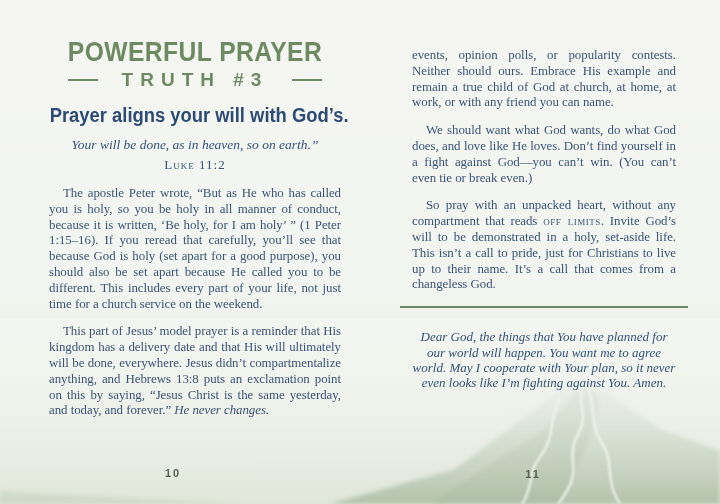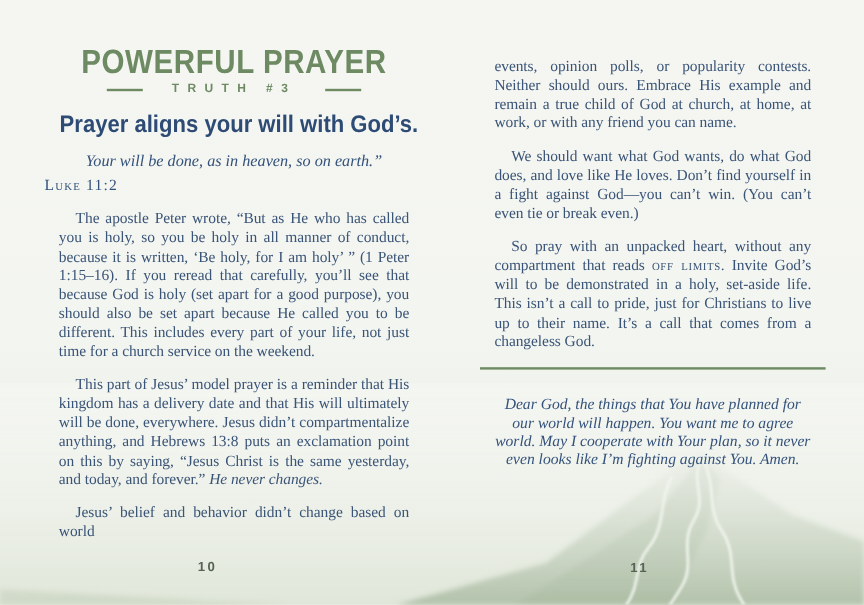--- a/index.html
+++ b/index.html
@@ -21,35 +21,35 @@
   .kicker-main{
     font-family:"Liberation Sans", sans-serif;
     font-weight:700;font-size:28px;line-height:28px;
     color:#6d8a62;text-align:center;letter-spacing:.5px;
     transform:scaleX(.88);transform-origin:center;
     white-space:nowrap;
   }
   .kicker-sub{
     margin-top:3px;display:flex;align-items:center;justify-content:center;gap:24px;
     font-family:"Liberation Sans", sans-serif;font-weight:700;
-    font-size:10px;letter-spacing:7px;color:#6d8a62;
+    font-size:19px;letter-spacing:7px;color:#6d8a62;
   }
   .dash{width:30px;height:2px;background:#6d8a62;flex:0 0 auto;}
   .page-title{
     margin:14px 0 0 0;
     font-family:"Liberation Sans", sans-serif;font-weight:700;
     font-size:20px;line-height:21px;color:#2d4b74;text-align:center;
     transform:scaleX(.92);transform-origin:center;white-space:nowrap;
   }
   .epigraph{
     margin-top:10px;text-align:center;
     font-style:italic;font-size:13.5px;line-height:17px;color:#33517a;
   }
   .epigraph-ref{
-    margin-top:3px;text-align:left;font-style:normal;
+    margin-top:3px;text-align:center;font-style:normal;
     font-variant:small-caps;font-size:13px;letter-spacing:1px;color:#33517a;
   }
   .body{margin-top:13px;}
   .page-right .body{margin-top:0;}
   .body p{
     margin:12px;font-size:12.9px;line-height:15.8px;color:#3a5477;
     text-align:justify;letter-spacing:-.05px;
   }
   .body p.indent{text-indent:14px;}
   .body .italic{font-style:italic;}
@@ -122,21 +122,20 @@
       </div>
     </div>
     <h1 class="page-title">Prayer aligns your will with God’s.</h1>
     <div class="epigraph">
       <div>Your will be done, as in heaven, so on earth.”</div>
       <div class="epigraph-ref">Luke 11:2</div>
     </div>
     <div class="body">
         <p class="indent"><span>The apostle Peter wrote, “But as He who has called you is holy, so you be holy in all manner of conduct, because it is written, ‘Be holy, for I am holy’ ” (1 Peter 1:15–16). If you reread that carefully, you’ll see that because God is holy (set apart for a good purpose), you should also be set apart because He called you to be different. This includes every part of your life, not just time for a church service on the weekend.</span></p>
         <p class="indent"><span>This part of Jesus’ model prayer is a reminder that His kingdom has a delivery date and that His will ultimately will be done, everywhere. Jesus didn’t compartmentalize anything, and Hebrews 13:8 puts an exclamation point on this by saying, “Jesus Christ is the same yesterday, and today, and forever.” </span><span class="italic">He never changes.</span></p>
-        <p class="indent"><span>Jesus’ belief and behavior didn’t change based on world</span></p>
       </div>
   </div>
 
   <div class="page page-right">
     <div class="body">
         <p><span>events, opinion polls, or popularity contests. Neither should ours. Embrace His example and remain a true child of God at church, at home, at work, or with any friend you can name.</span></p>
         <p class="indent"><span>We should want what God wants, do what God does, and love like He loves. Don’t find yourself in a fight against God—you can’t win. (You can’t even tie or break even.)</span></p>
         <p class="indent"><span>So pray with an unpacked heart, without any compartment that reads </span><span class="smallcaps">off limits</span><span>. Invite God’s will to be demonstrated in a holy, set-aside life. This isn’t a call to pride, just for Christians to live up to their name. It’s a call that comes from a changeless God.</span></p>
       </div>
     <hr class="divider">

